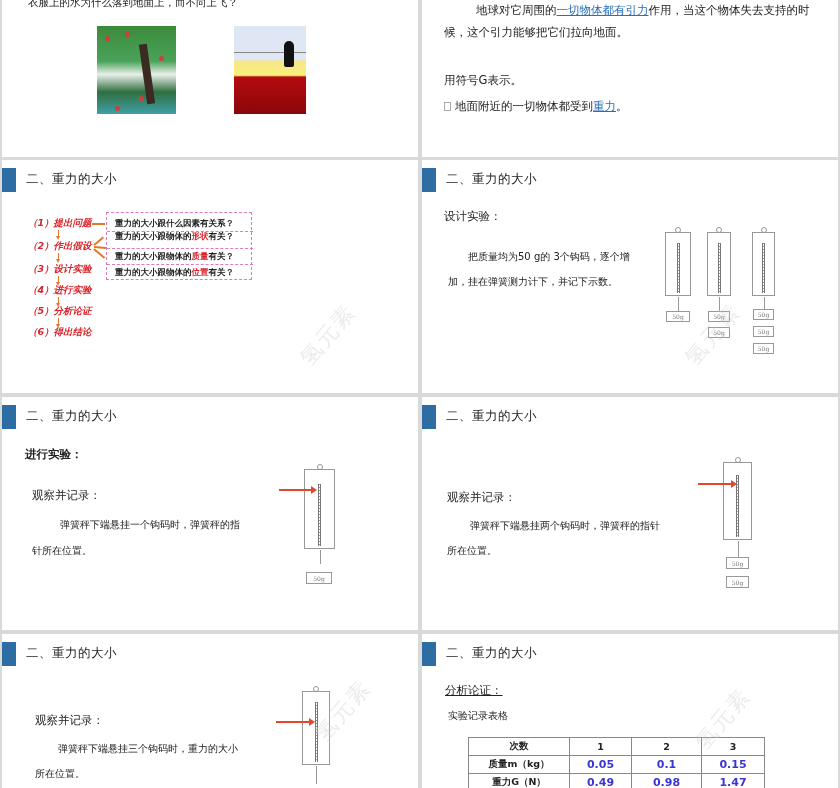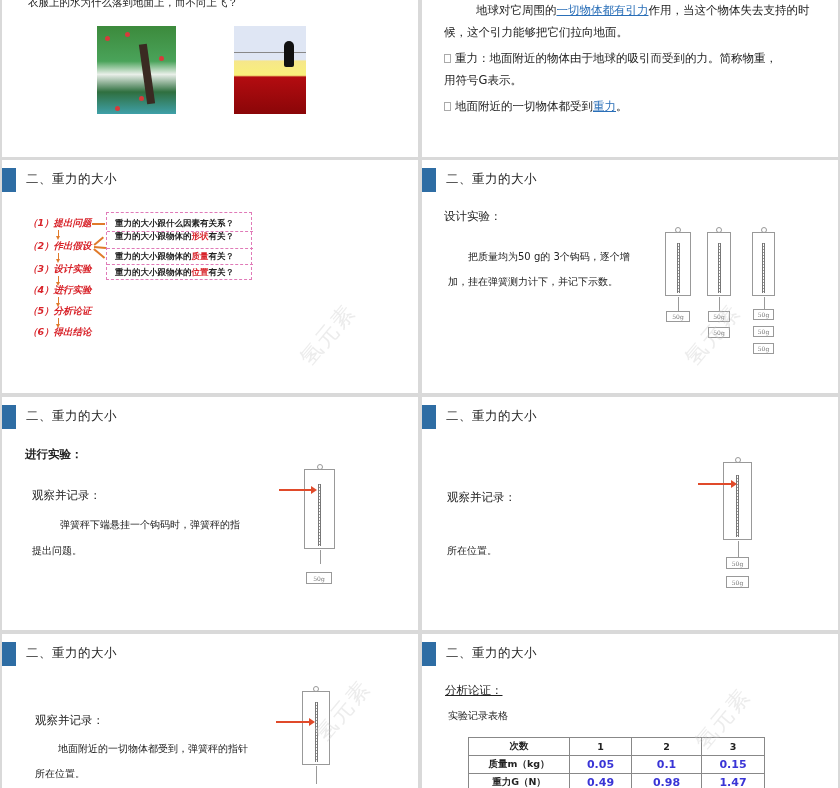--- a/index.html
+++ b/index.html
@@ -84,23 +84,20 @@
     <div class="line"></div>
     <div class="hair"></div>
   </div>
 </div>
 
 <div class="slide s2">
   <div class="abs txt" style="left:22px;top:75px;margin-left:32px;">
     <span>地球对它周围的</span><span class="link">一切物体都有引力</span><span>作用，当这个物体失去支持的时</span>
   </div>
   <div class="abs txt" style="left:22px;top:97px;">候，这个引力能够把它们拉向地面。</div>
-  <div class="abs txt" style="left:22px;top:123px;">
-    <span class="bullet"></span><span>重力：地面附近的物体由于地球的吸引而受到的力。简称物重，</span>
-  </div>
   <div class="abs txt" style="left:22px;top:145px;">用符号G表示。</div>
   <div class="abs txt" style="left:22px;top:171px;">
     <span class="bullet"></span><span>地面附近的一切物体都受到</span><span class="link">重力</span><span>。</span>
   </div>
 </div>
 
 <div class="slide s3">
   <div class="hdr-bar"></div>
   <div class="hdr-title">二、重力的大小</div>
 
@@ -169,56 +166,57 @@
   </div>
   <div class="wm" style="left:255px;top:160px;">氢元素</div>
 </div>
 
 <div class="slide s5">
   <div class="hdr-bar"></div>
   <div class="hdr-title">二、重力的大小</div>
   <div class="abs txt" style="left:23px;top:52px;font-weight:bold;">进行实验：</div>
   <div class="abs txt" style="left:30px;top:93px;">观察并记录：</div>
   <div class="abs txt-sm" style="left:58px;top:121px;">弹簧秤下端悬挂一个钩码时，弹簧秤的指</div>
-  <div class="abs txt-sm" style="left:30px;top:147px;">提出问题。</div>
+  <div class="abs txt-sm" style="left:30px;top:147px;">针所在位置。</div>
 
   <div class="scale" style="left:302px;top:67px;width:31px;height:120px;">
     <div class="ring"></div>
     <div class="body" style="width:31px;height:80px;">
       <div class="rod" style="top:14px;height:62px;background:repeating-linear-gradient(180deg,#999 0 1px,transparent 1px 3px);"></div>
     </div>
     <div class="hook" style="top:86px;height:14px;"></div>
     <div class="weight" style="left:2px;top:108px;width:26px;height:12px;line-height:11px;">50g</div>
   </div>
   <div class="red-arrow" style="left:277px;top:92px;width:33px;"></div>
 </div>
 
 <div class="slide s6">
   <div class="hdr-bar"></div>
   <div class="hdr-title">二、重力的大小</div>
   <div class="abs txt" style="left:25px;top:95px;">观察并记录：</div>
+  <div class="abs txt-sm" style="left:48px;top:122px;">弹簧秤下端悬挂两个钩码时，弹簧秤的指针</div>
   <div class="abs txt-sm" style="left:25px;top:147px;">所在位置。</div>
 
   <div class="scale" style="left:301px;top:60px;width:29px;height:140px;">
     <div class="ring"></div>
     <div class="body" style="width:29px;height:78px;">
       <div class="rod" style="top:12px;height:62px;background:repeating-linear-gradient(180deg,#999 0 1px,transparent 1px 3px);"></div>
     </div>
     <div class="hook" style="top:84px;height:16px;"></div>
     <div class="weight" style="left:3px;top:100px;width:23px;height:12px;line-height:11px;">50g</div>
     <div class="weight" style="left:3px;top:119px;width:23px;height:12px;line-height:11px;">50g</div>
   </div>
   <div class="red-arrow" style="left:276px;top:86px;width:34px;"></div>
 </div>
 
 <div class="slide s7">
   <div class="hdr-bar"></div>
   <div class="hdr-title">二、重力的大小</div>
   <div class="abs txt" style="left:33px;top:81px;">观察并记录：</div>
-  <div class="abs txt-sm" style="left:56px;top:108px;">地面附近的一切物体都受到，弹簧秤的指针</div>
+  <div class="abs txt-sm" style="left:56px;top:108px;">弹簧秤下端悬挂三个钩码时，重力的大小</div>
   <div class="abs txt-sm" style="left:33px;top:133px;">所在位置。</div>
 
   <div class="scale" style="left:300px;top:52px;width:28px;height:110px;">
     <div class="ring"></div>
     <div class="body" style="width:28px;height:74px;">
       <div class="rod" style="top:10px;height:60px;background:repeating-linear-gradient(180deg,#999 0 1px,transparent 1px 3px);"></div>
     </div>
     <div class="hook" style="top:80px;height:18px;"></div>
   </div>
   <div class="red-arrow" style="left:274px;top:87px;width:34px;"></div>

